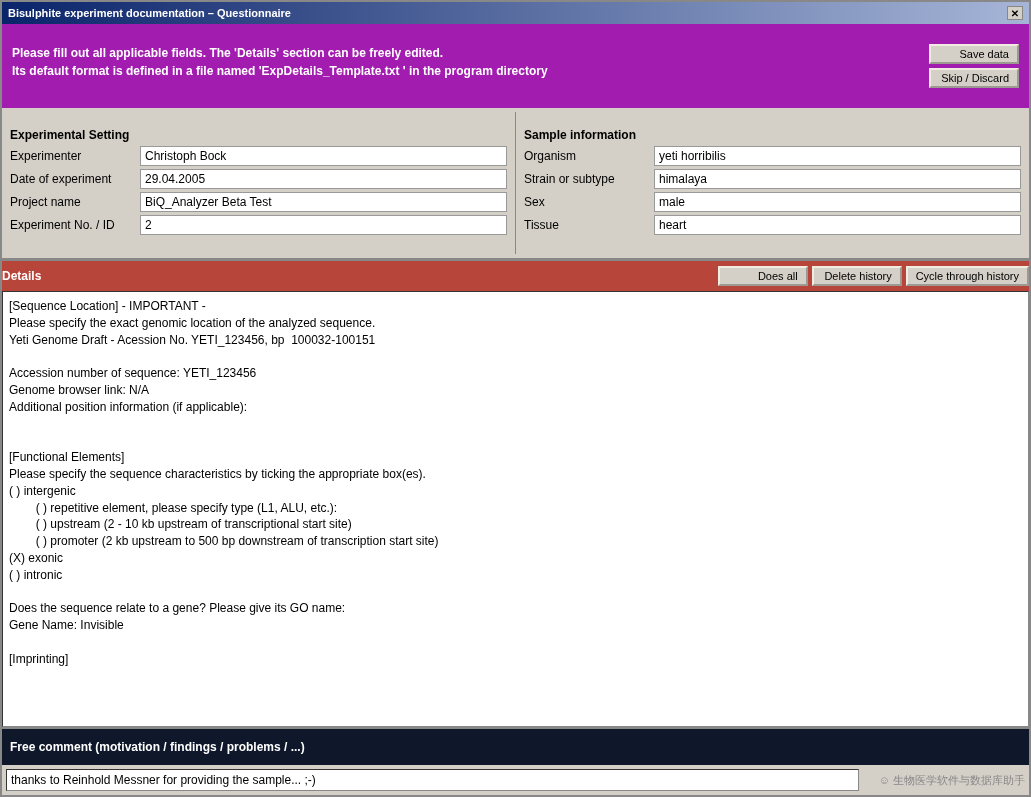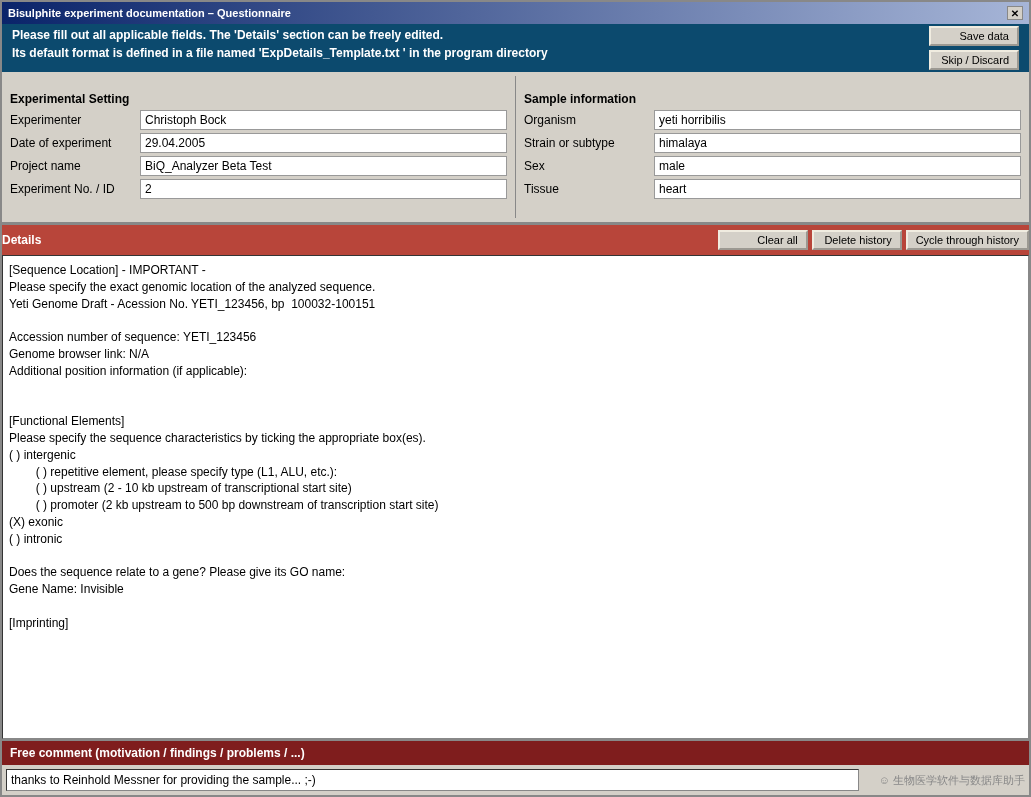--- a/index.html
+++ b/index.html
@@ -46,22 +46,22 @@
       align-items: center;
       justify-content: center;
       font-size: 10px;
       cursor: pointer;
       font-weight: bold;
       color: black;
     }
 
     
     .header-area {
-      background: #0c4a6e;
-      padding: 2px 10px;
+      background: #a21caf;
+      padding: 20px 10px;
       display: flex;
       align-items: flex-start;
       justify-content: space-between;
       flex-shrink: 0;
     }
     .header-text {
       color: white;
       font-size: 12px;
       font-weight: bold;
       line-height: 1.5;
@@ -181,26 +181,26 @@
       color: black;
     }
 
     
     .free-comment-section {
       flex-shrink: 0;
       background: #d4d0c8;
       border-top: 2px solid #888;
     }
     .free-comment-title {
-      background: #7f1d1d;
+      background: #0f172a;
       color: white;
       font-size: 12px;
       font-weight: bold;
       padding: 2px 8px;
-      height: 24px;
+      height: 36px;
       display: flex;
       align-items: center;
     }
     .free-comment-row {
       display: flex;
       align-items: center;
       padding: 4px 4px;
     }
     .free-comment-input {
       flex: 1;
@@ -283,21 +283,21 @@
           <input class="form-input" type="text" value="heart" style="">
         </div>
       </div>
 
     </div>
 
     <div class="details-section">
       <div class="details-header">
         <span class="details-title">Details</span>
         <div class="details-buttons">
-          <button class="win-button">Clear all</button>
+          <button class="win-button">Does all</button>
           <button class="win-button">Delete history</button>
           <button class="win-button">Cycle through history</button>
         </div>
       </div>
       <textarea class="details-textarea" style="">[Sequence Location] - IMPORTANT -
 Please specify the exact genomic location of the analyzed sequence.
 Yeti Genome Draft - Acession No. YETI_123456, bp  100032-100151
 
 Accession number of sequence: YETI_123456
 Genome browser link: N/A

